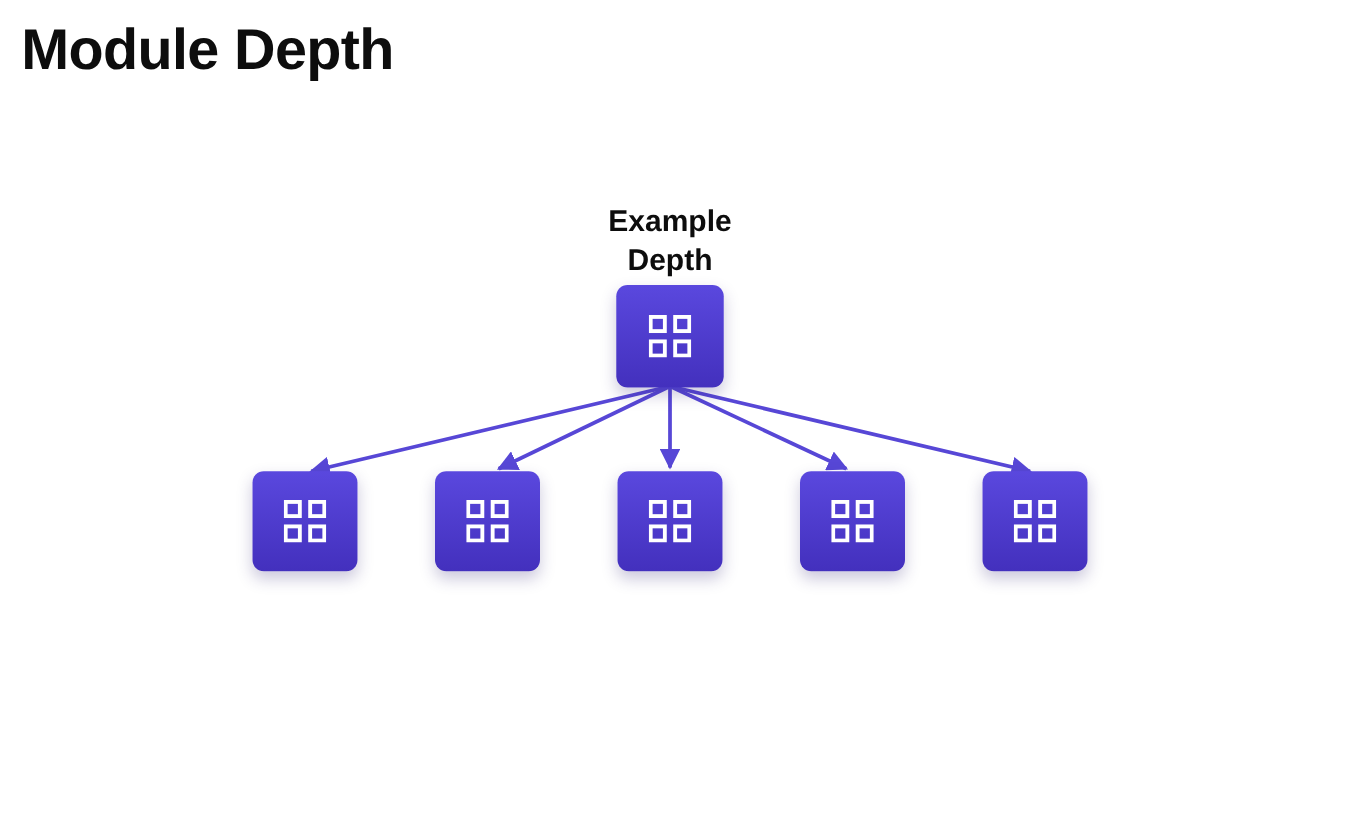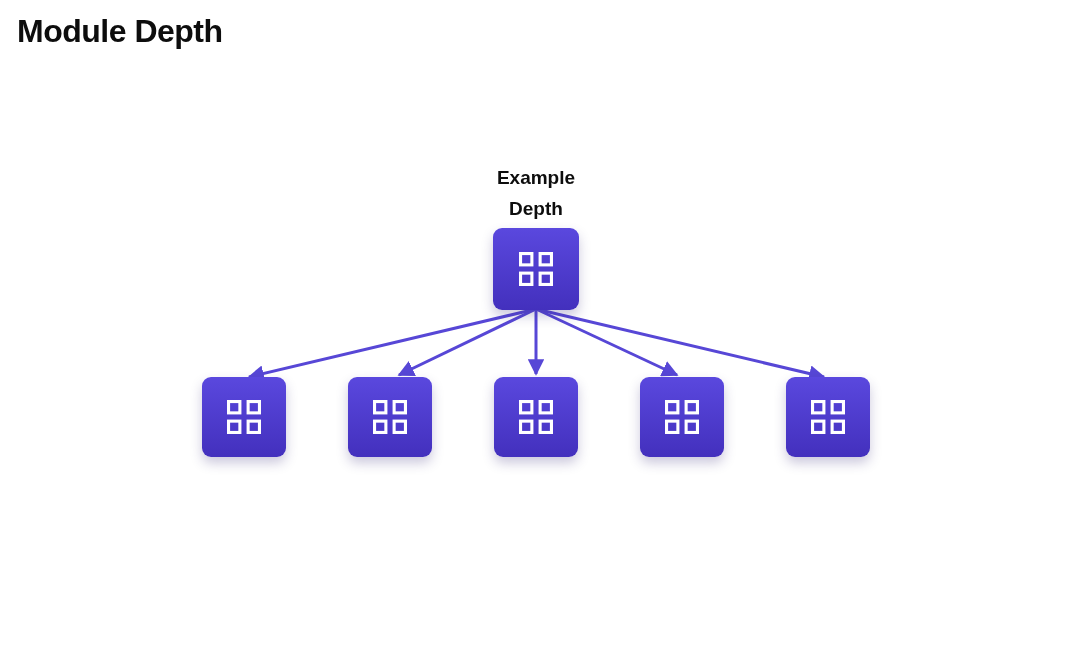--- a/index.html
+++ b/index.html
@@ -7,21 +7,21 @@
     width: 1090px; height: 651px;
     background: var(--background, #ffffff);
     font-family: "Liberation Sans", sans-serif;
     overflow: hidden;
   }
   .slide { position: relative; width: 1090px; height: 651px; }
 
   .page-title {
     position: absolute;
     left: 17px; top: 14px;
-    font-size: 32px;
+    font-size: 46px;
     font-weight: 700;
     letter-spacing: -0.5px;
     color: var(--title-text, #0d0d0d);
     line-height: 1.1;
     text-align: center;
   }
 
   .diagram { position: absolute; inset: 0; }
 
   .arrow-layer {
@@ -29,21 +29,21 @@
     width: 1090px; height: 651px;
     pointer-events: none;
   }
   .arrow-line { stroke: var(--arrow, #5747d6); stroke-width: 3; fill: none; }
   .arrow-head { fill: var(--arrow, #5747d6); }
 
   .module-label {
     position: absolute;
     left: 436px; top: 162px; width: 200px;
     text-align: center;
-    font-size: 19px;
+    font-size: 24px;
     font-weight: 700;
     line-height: 31px;
     color: var(--label-text, #0d0d0d);
   }
 
   .module-box {
     background: linear-gradient(180deg, var(--module-top, #5a48de), var(--module-bottom, #4330bd));
     border-radius: 9px;
     box-shadow: 0 6px 12px rgba(50, 40, 120, 0.25);
     display: flex;

